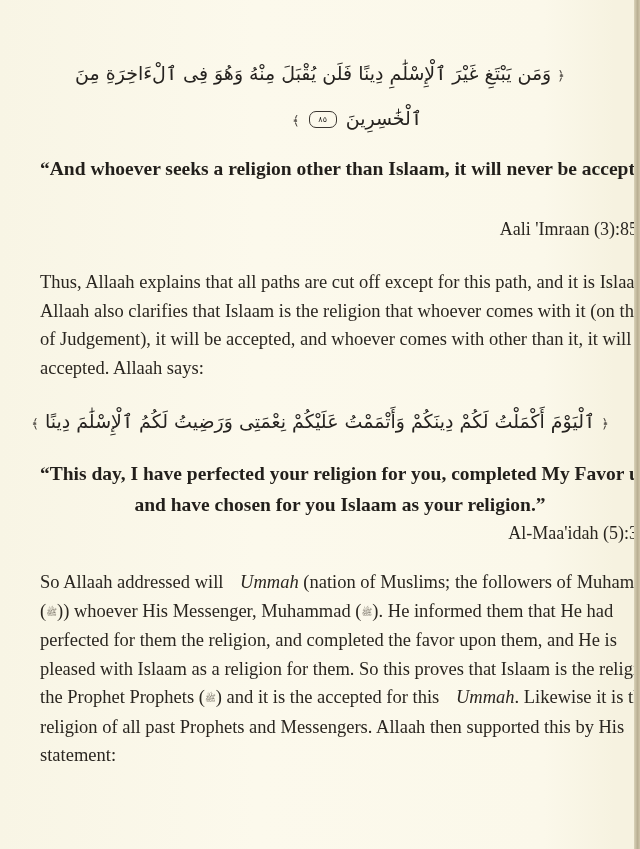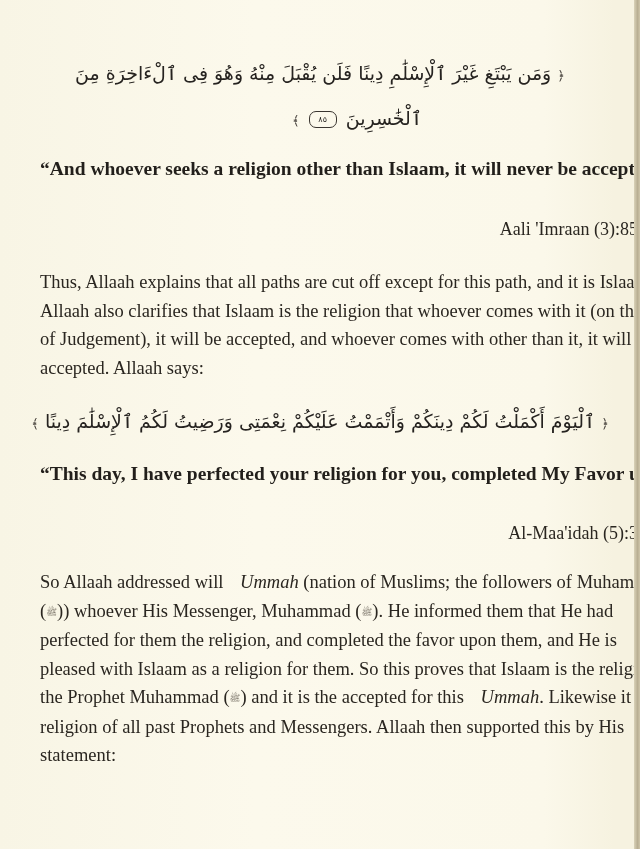--- a/index.html
+++ b/index.html
@@ -121,27 +121,28 @@
   </div>
 
   <div class="arabic" style="top:410px;">
     <span class="ornament">﴿</span>
     <span>ٱلْيَوْمَ أَكْمَلْتُ لَكُمْ دِينَكُمْ وَأَتْمَمْتُ عَلَيْكُمْ نِعْمَتِى وَرَضِيتُ لَكُمُ ٱلْإِسْلَٰمَ دِينًا</span>
     <span class="ornament">﴾</span>
   </div>
 
   <div class="quote" style="top:458px;">
     <div>“This day, I have perfected your religion for you, completed My Favor upon you,</div>
+    <div>and have chosen for you Islaam as your religion.”</div>
   </div>
   <div class="ref" style="top:523px;">Al-Maa'idah (5):3</div>
 
   <div class="para" style="top:568px;">
     <span class="line"><span>So Allaah addressed will </span><em>Ummah</em><span> (nation of Muslims; the followers of Muhammad</span></span>
     <span class="line"><span>(</span><span class="honor">ﷺ</span><span>)) whoever His Messenger, Muhammad (</span><span class="honor">ﷺ</span><span>).  He informed them that He had</span></span>
     <span class="line">perfected for them the religion, and completed the favor upon them, and He is</span>
     <span class="line">pleased with Islaam as a religion for them.  So this proves that Islaam is the religion of</span>
-    <span class="line"><span>the Prophet Muhammad (</span><span class="honor">ﷺ</span><span>) and it is the accepted for this </span><em>Ummah</em><span>.  Likewise it is the</span></span>
+    <span class="line"><span>the Prophet Prophets (</span><span class="honor">ﷺ</span><span>) and it is the accepted for this </span><em>Ummah</em><span>.  Likewise it is the</span></span>
     <span class="line">religion of all past Prophets and Messengers.  Allaah then supported this by His</span>
     <span class="line">statement:</span>
   </div>
 
   <div class="edge"></div>
 </div>
 
 </body></html>

